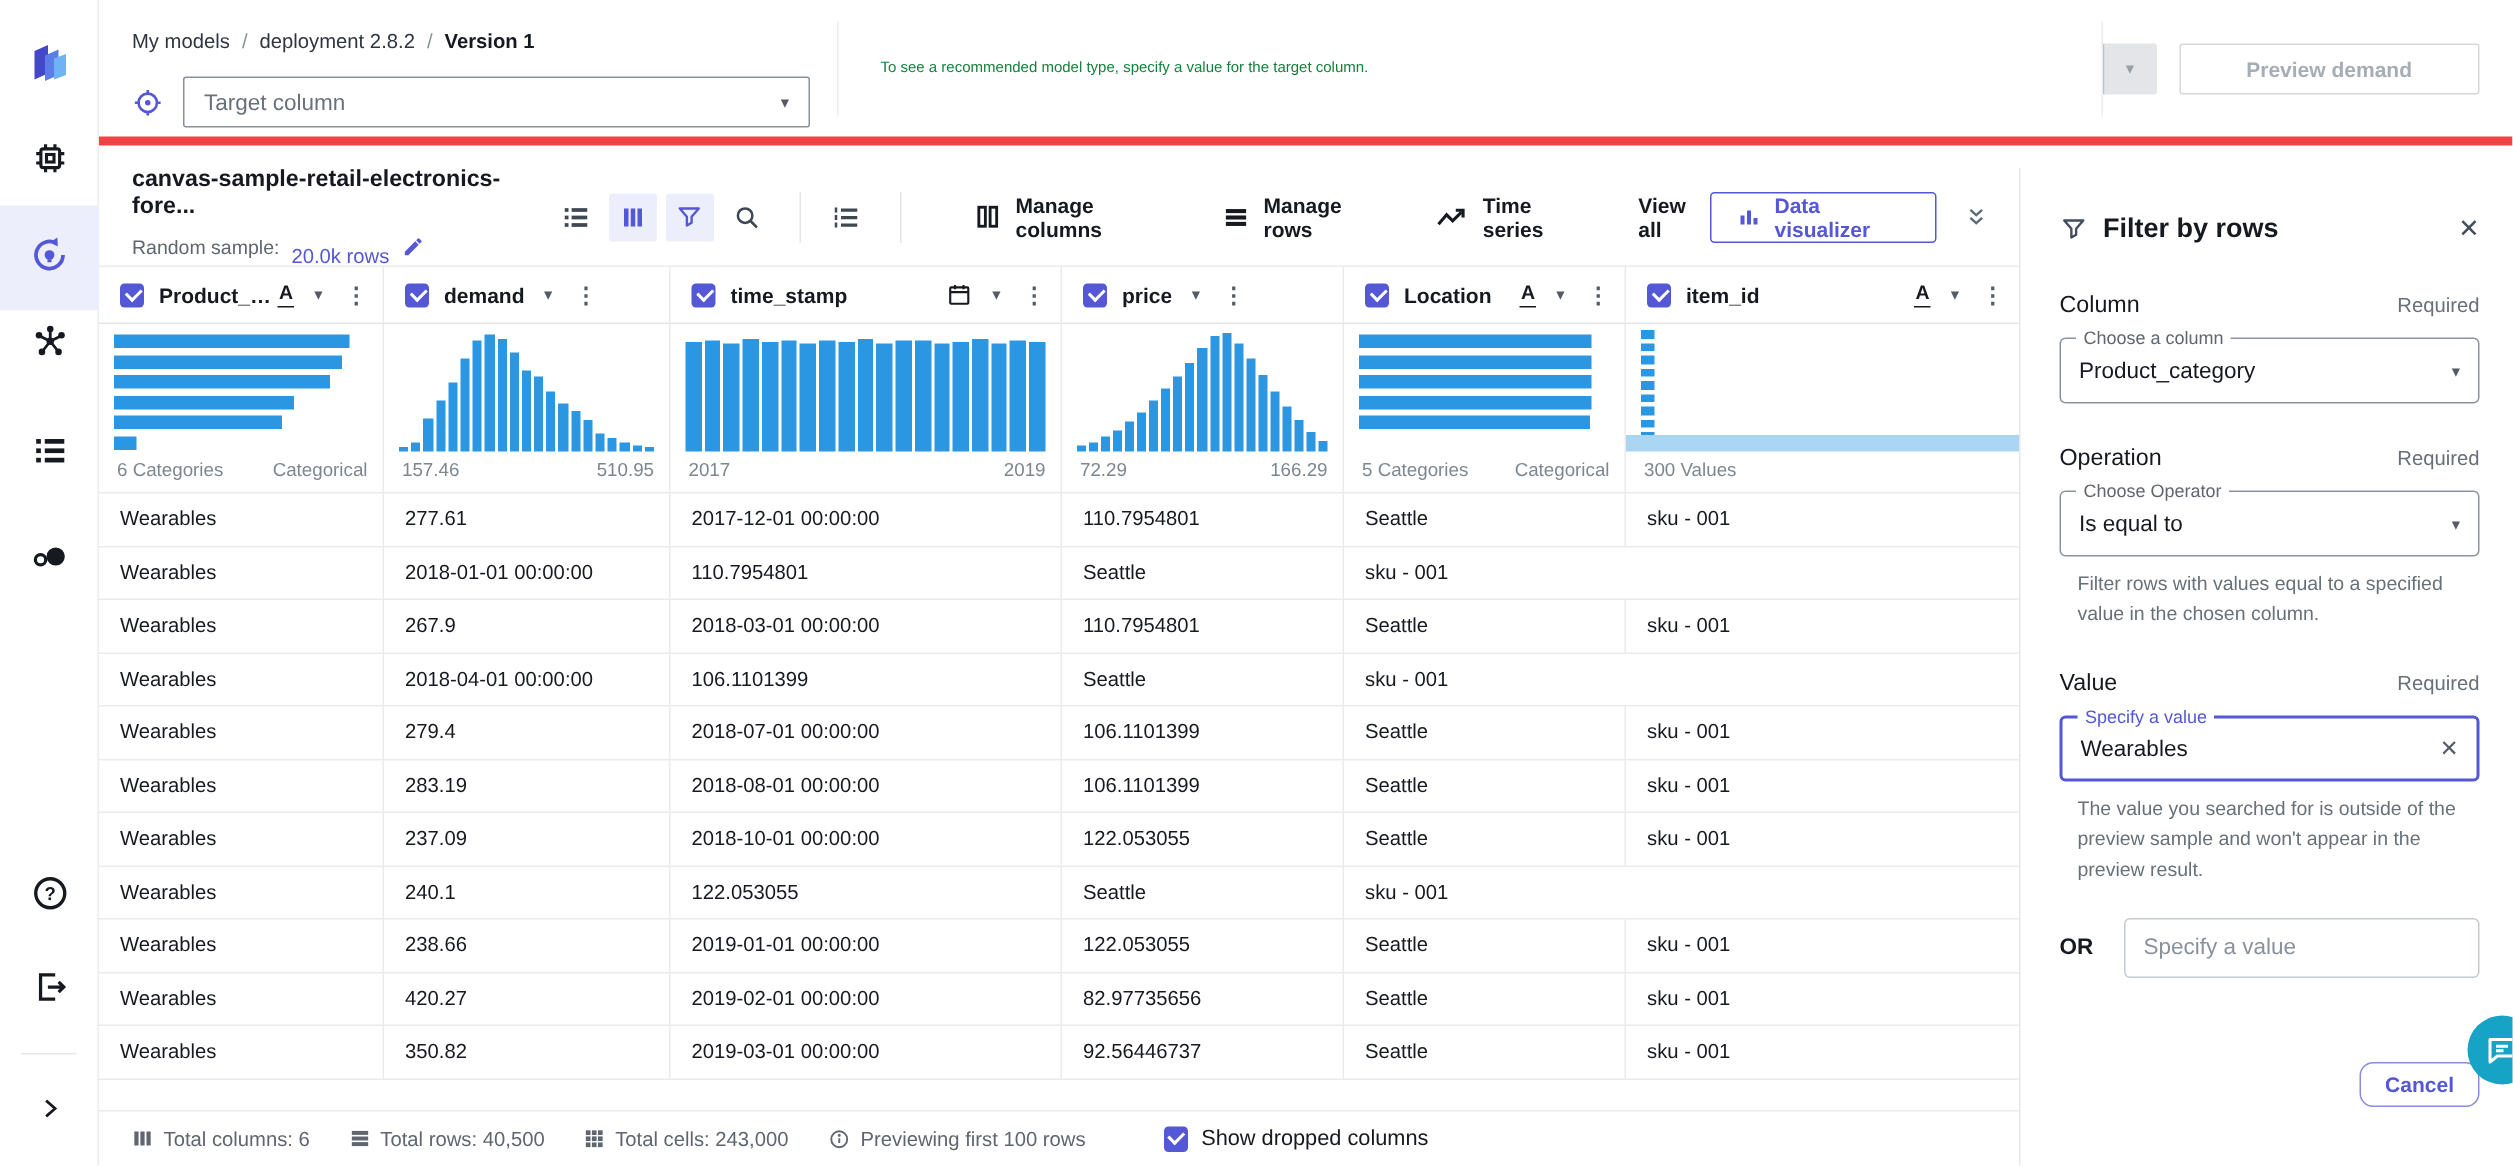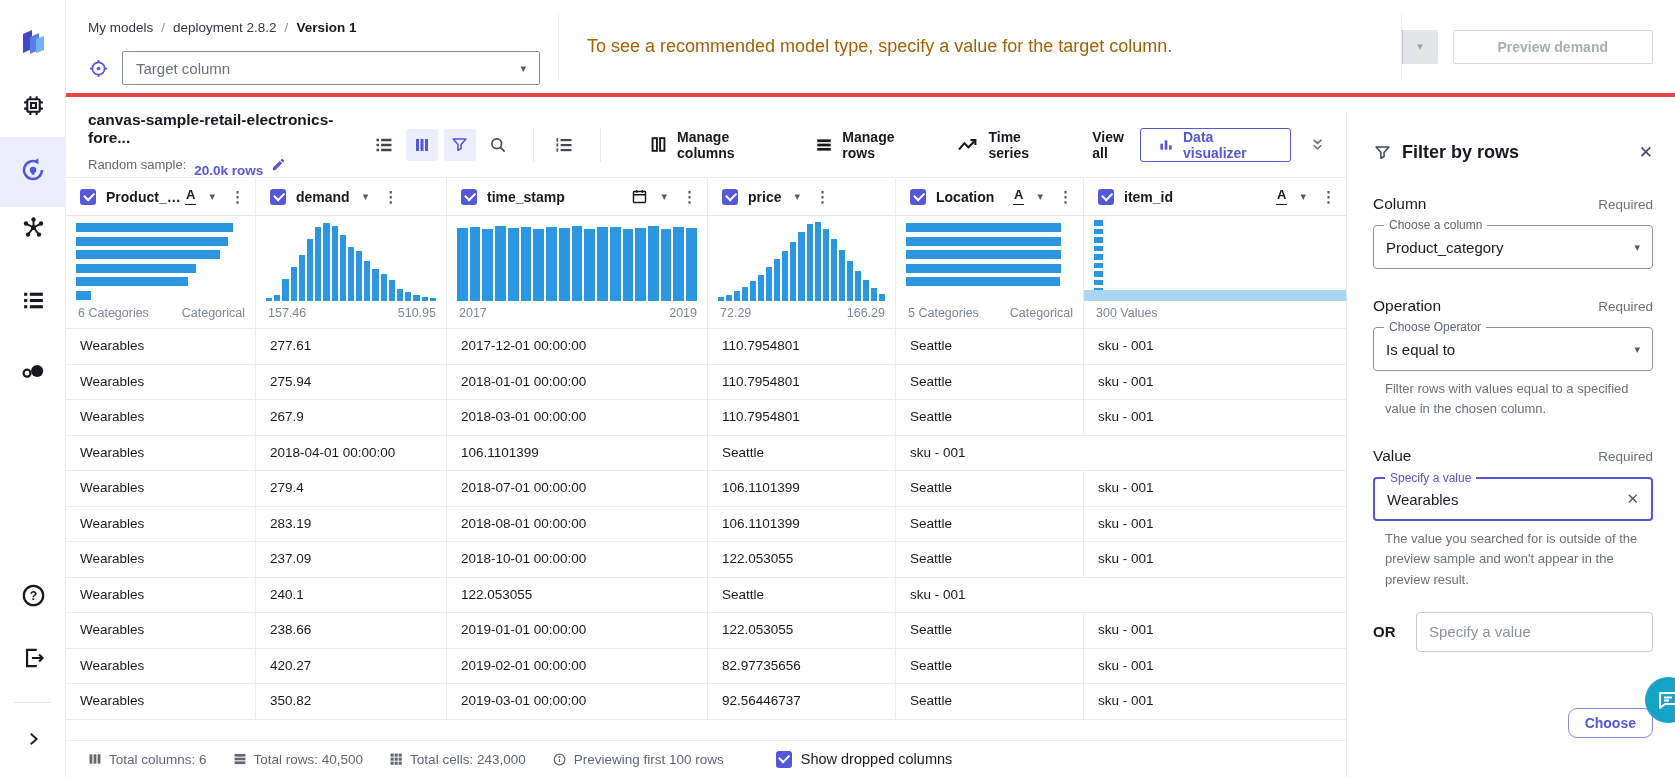--- a/index.html
+++ b/index.html
@@ -10,48 +10,48 @@
 
   
   .sidebar { position:absolute; left:0; top:0; width:66px; height:777px; background:#fff;
     border-right:1px solid #eaeded; z-index:5; }
   .side-item { position:absolute; left:0; width:66px; display:flex; justify-content:center; align-items:center; }
   .side-active { position:absolute; left:0; top:137px; width:66px; height:70px; background:#edeefb; }
   .side-divider { position:absolute; left:14px; right:14px; top:702px; height:1px; background:#e4e7ea; }
 
   
   .topheader { position:absolute; left:66px; top:0; right:0; height:97px; background:#fff;
-    border-bottom:4px solid #ef4444; display:flex; }
+    border-bottom:6px solid #ef4444; display:flex; }
   .th-left { width:492px; padding:20px 0 0 22px; }
   .breadcrumb { font-size:13.5px; color:#2f3640; display:flex; gap:8px; align-items:center; }
   .breadcrumb .sep { color:#879596; }
   .breadcrumb .bc-last { font-weight:bold; color:#16191f; }
   .target-row { margin-top:16px; display:flex; align-items:center; gap:13px; }
   .target-select { width:418px; height:33px; border:1px solid #87919b; border-radius:2px;
     display:flex; align-items:center; justify-content:space-between; padding:16px 13px;
     font-size:15px; color:#68727c; background:#fff; }
   .vsep { width:1px; background:#eaeded; margin:14px 0; }
-  .th-msg { flex:1; display:flex; align-items:center; padding-left:28px; font-size:18px; color:#a16207; }
+  .th-msg { flex:1; display:flex; align-items:center; padding-left:28px; font-size:10px; color:#15803d; }
   .th-buttons { display:flex; align-items:center; gap:15px; padding-right:22px; }
   .splitbtn { display:flex; height:34px; }
   .qb-main { background:#e4e5e8; color:#9aa0a8; font-weight:bold; font-size:14px;
     padding:0 44px; display:flex; align-items:center; border-radius:2px 0 0 2px; }
   .qb-arrow { width:36px; background:#e4e5e8; border-left:1px solid #bfc3c9; color:#9aa0a8;
     display:flex; align-items:center; justify-content:center; border-radius:0 2px 2px 0; font-size:11px; }
   .preview-btn { height:34px; padding:0 44px; background:#fff; border:1px solid #d5d9d9; border-radius:2px;
     color:#a6adb5; font-weight:bold; font-size:14px; display:flex; align-items:center; }
 
   
   .table-area { position:absolute; left:66px; top:112px; width:1280px; bottom:0; background:#fff; }
   .tbl-toolbar { height:66px; display:flex; align-items:center; padding-left:22px;
     border-bottom:1px solid #eaeded; }
   .ds-block { width:300px; }
   .ds-title { font-size:15.5px; font-weight:bold; }
   .ds-sub { margin-top:4px; display:flex; align-items:center; gap:8px; font-size:13px; color:#5f6670; }
-  .ds-link { color:#5457d6; font-weight:bold; font-size:13.5px;margin-top:12px; }
+  .ds-link { color:#5457d6; font-weight:normal; font-size:13.5px;margin-top:12px; }
   .tbtn { width:34px; height:32px; display:flex; align-items:center; justify-content:center;
     border-radius:2px; color:#3f4852; margin-right:6px; }
   .tbtn.active { background:#edeefc; color:#5457d6; }
   .tool-vsep { width:1px; height:34px; background:#e4e7ea; margin:0 14px; }
   .tool-group { display:flex; align-items:center; gap:9px; margin-left:34px;
     font-size:14px; font-weight:bold; color:#16191f; }
   .dv-btn { margin-left:auto; height:34px; border:1px solid #5457d6; border-radius:3px;
     display:flex; align-items:center; gap:9px; padding:0 17px; color:#5457d6;
     font-size:14px; font-weight:bold; background:#fff; }
   .dbl-chev { margin:0 20px 0 18px; color:#5f6b7a; }
@@ -549,21 +549,20 @@
       <div class="trow cols">
         <div class="tcell">Wearables</div>
         <div class="tcell">277.61</div>
         <div class="tcell">2017-12-01 00:00:00</div>
         <div class="tcell">110.7954801</div>
         <div class="tcell">Seattle</div>
         <div class="tcell">sku - 001</div>
       </div>
       <div class="trow cols">
         <div class="tcell">Wearables</div>
-        <div class="tcell">275.94</div>
         <div class="tcell">2018-01-01 00:00:00</div>
         <div class="tcell">110.7954801</div>
         <div class="tcell">Seattle</div>
         <div class="tcell">sku - 001</div>
       </div>
       <div class="trow cols">
         <div class="tcell">Wearables</div>
         <div class="tcell">267.9</div>
         <div class="tcell">2018-03-01 00:00:00</div>
         <div class="tcell">110.7954801</div>
@@ -729,21 +728,21 @@
     <input value="Wearables" style="">
     <span class="clear-x">✕</span>
   </div>
   <div class="helper value-helper">The value you searched for is outside of the preview sample and won't appear in the preview result.</div>
 
   <div class="or-row">
     <span class="or-label">OR</span>
     <input class="or-input" placeholder="Specify a value" style="">
   </div>
 
-  <div class="cancel-btn">Choose</div>
+  <div class="cancel-btn">Cancel</div>
 </div>
 
 <div class="chat-fab">
   <svg width="24" height="24" viewBox="0 0 24 24" fill="none" stroke="#fff" stroke-width="2" stroke-linejoin="round">
     <path d="M4 5h16v11H9l-5 4V5z"></path>
       <path d="M8 9.5h8M8 12.5h5"></path>
   </svg>
 </div>
 
 </body></html>

